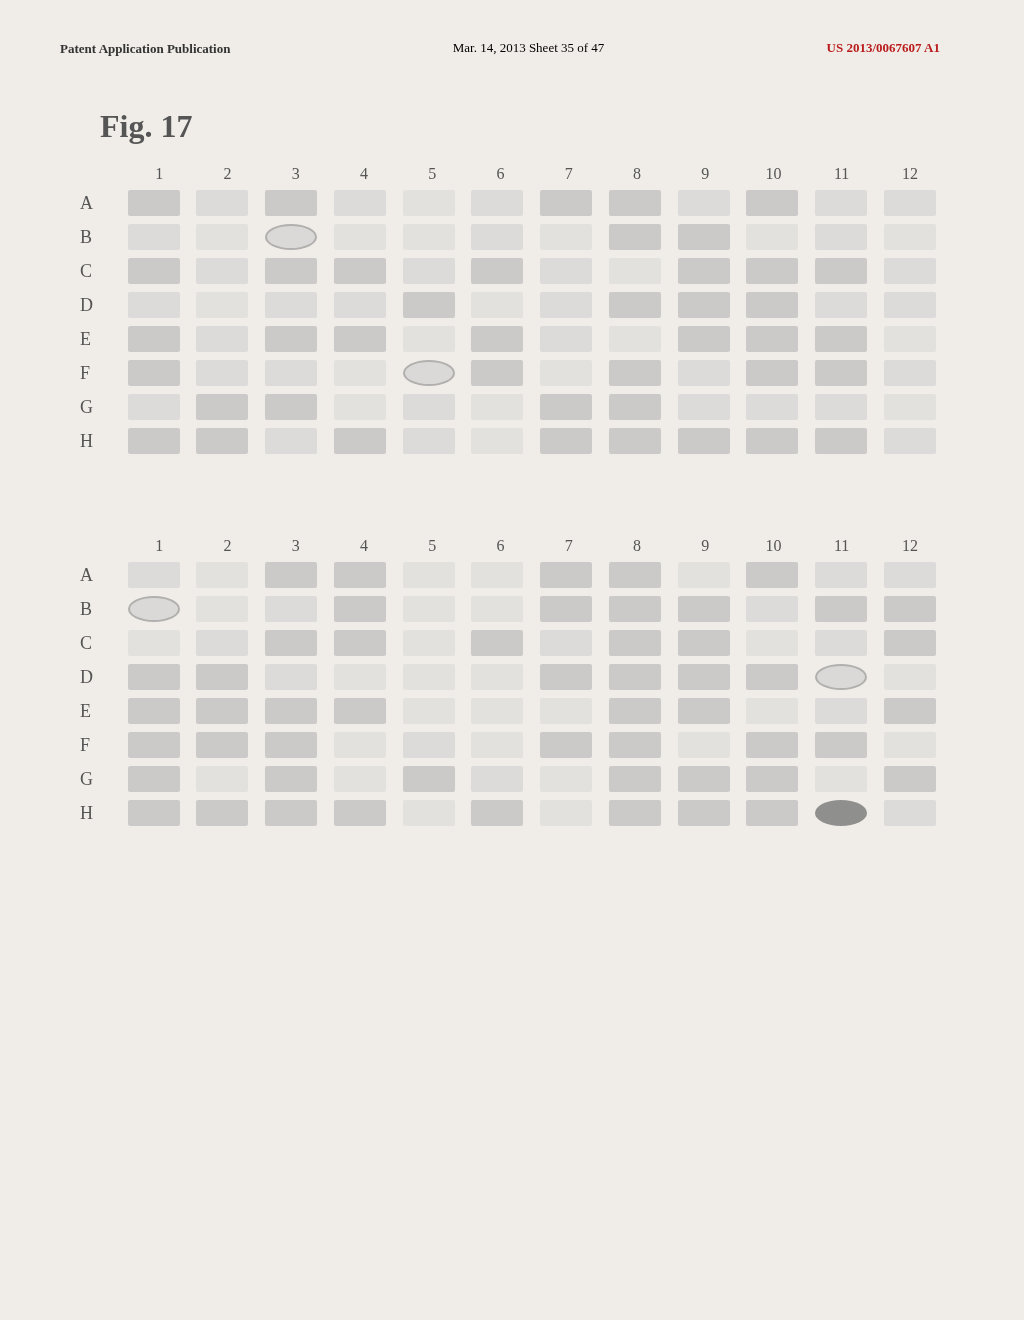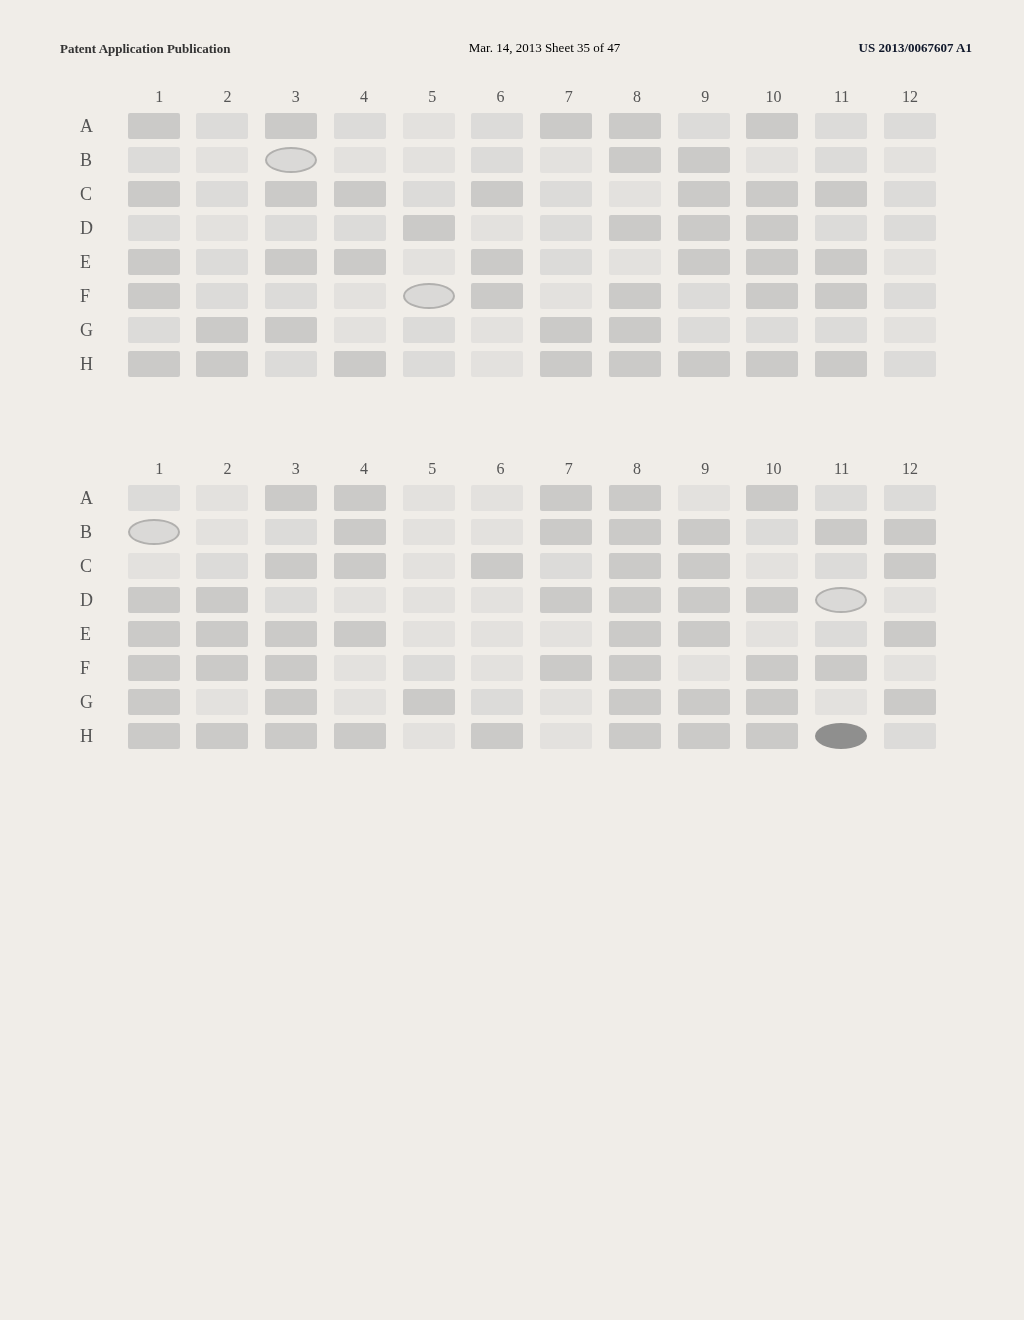--- a/index.html
+++ b/index.html
@@ -18,41 +18,41 @@
       height: 1320px;
       background: #f0ede8;
       position: relative;
     }
 
     
     .header {
       display: flex;
       justify-content: space-between;
       align-items: flex-start;
-      padding: 40px 52px 20px 60px;
+      padding: 40px 84px 20px 60px;
       border-bottom: none;
       gap: 39px;
     }
 
     .header-left {
       font-size: 13px;
       font-weight: bold;
       color: #333;
       line-height: 1.4;
     }
 
     .header-center {
       font-size: 13px;
       color: #000000;
       text-align: center;
     }
 
     .header-right {
       font-size: 13px;
-      color: #0f172a;
+      color: #b91c1c;
       font-weight: bold;
     }
 
     
     .figure-title {
       font-size: 32px;
       font-weight: bold;
       color: #555;
       padding: 30px 0 10px 100px;
     }
@@ -156,20 +156,21 @@
       <span>Patent Application Publication</span>
     </div>
     <div class="header-center">
       <span>Mar. 14, 2013  Sheet 35 of 47</span>
     </div>
     <div class="header-right">
       <span>US 2013/0067607 A1</span>
     </div>
   </div>
 
+  <div class="figure-title">Fig. 17</div>
 
   <div class="grid-section">
 
     <div class="col-headers">
       <div class="col-header">1</div>
       <div class="col-header">2</div>
       <div class="col-header">3</div>
       <div class="col-header">4</div>
       <div class="col-header">5</div>
       <div class="col-header">6</div>

